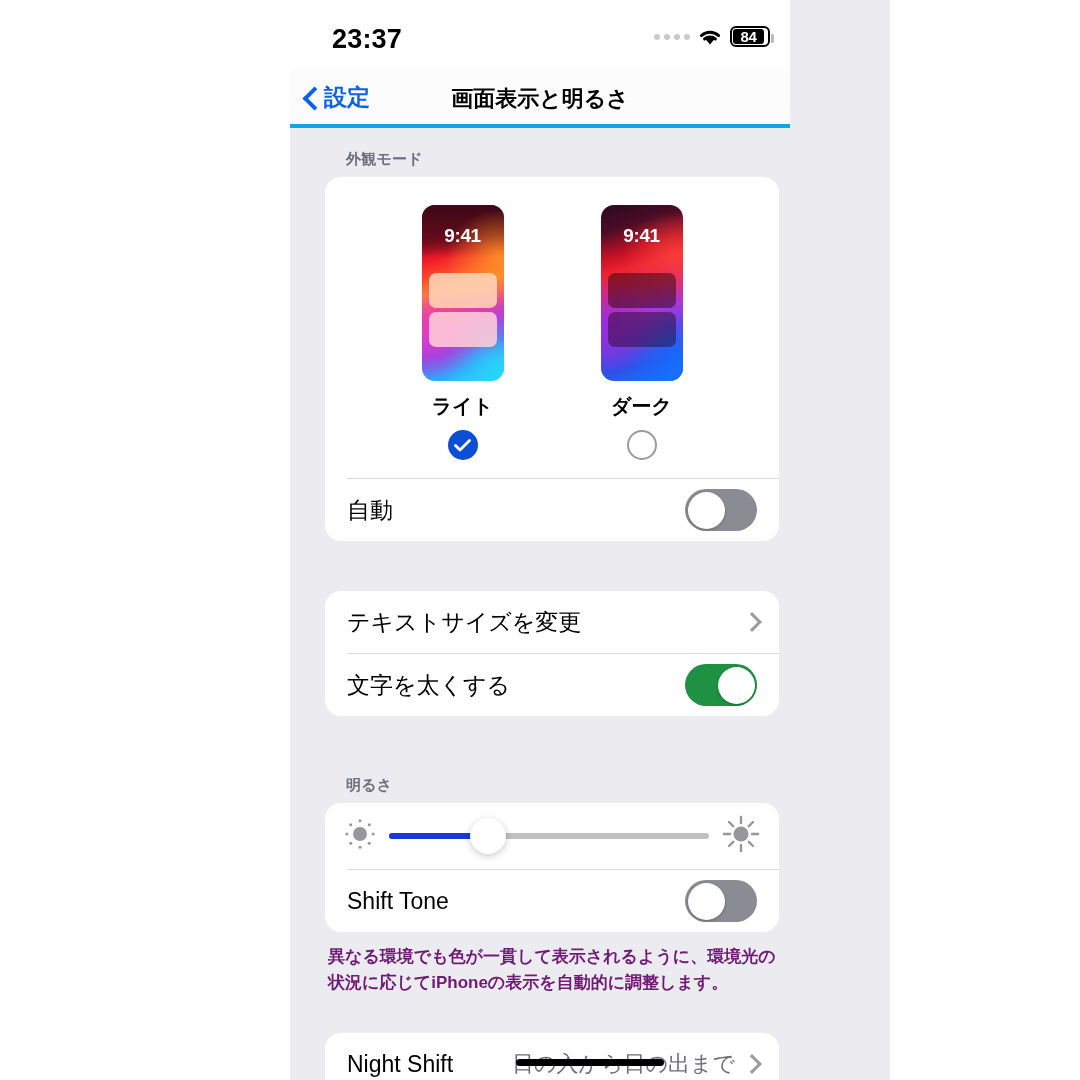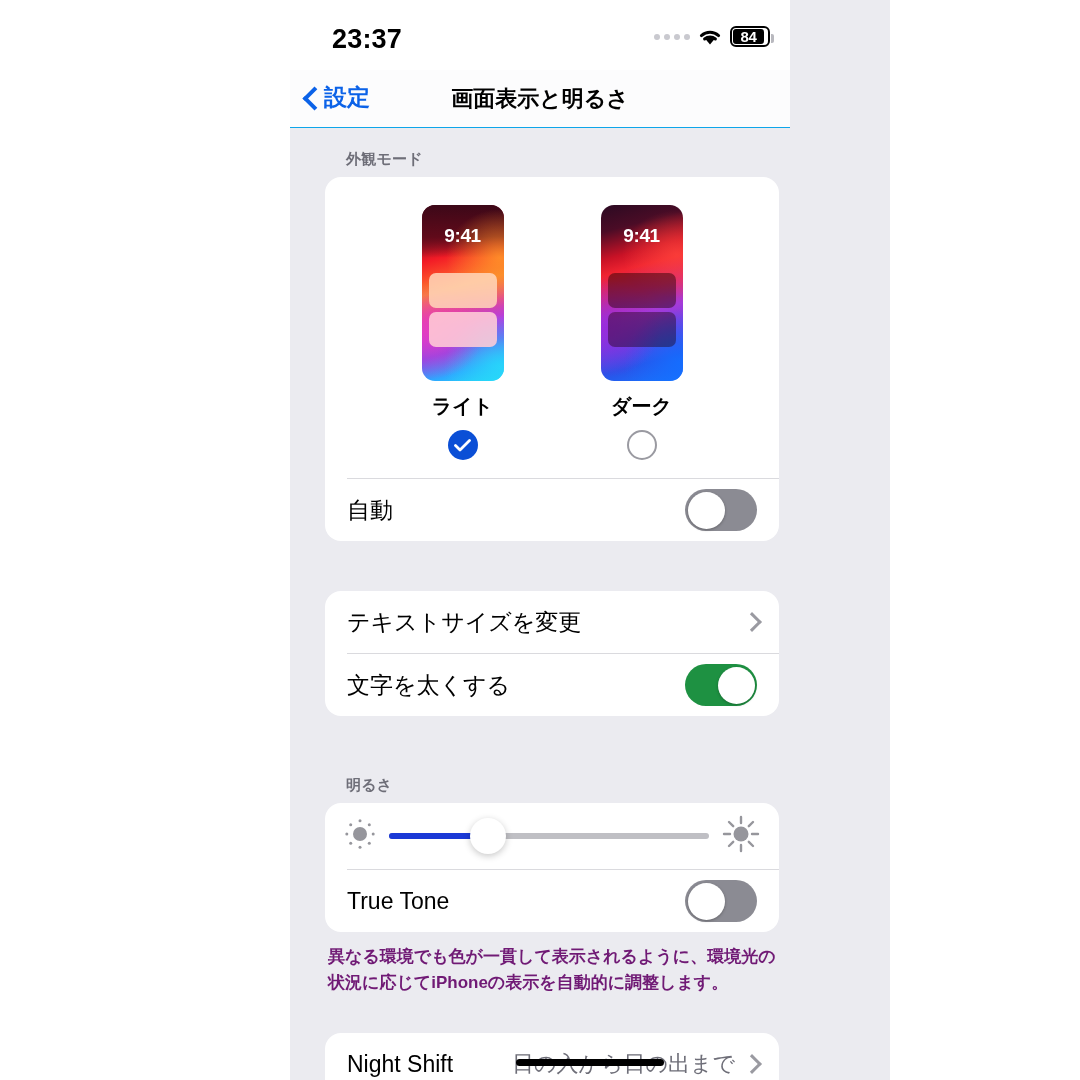--- a/index.html
+++ b/index.html
@@ -46,21 +46,21 @@
   }
   .sb-batt .pct {
     position:relative; z-index:2; font-size:15px; font-weight:bold;
     color:#fff; letter-spacing:-0.3px; margin-left:-3px;
   }
 
   
   .navbar {
     position:absolute; left:0; top:70px; width:500px; height:58px;
     background:#FCFCFD;
-    border-bottom:1px solid #0ea5e9;
+    border-bottom:4px solid #0ea5e9;
   }
   .nav-back {
     position:absolute; left:14px; top:12px;
     display:flex; align-items:center; gap:6px;
     color:#0B62E8; cursor:pointer;
   }
   .chev-back {
     width:14px; height:24px; position:relative; display:block;
   }
   .chev-back::before {
@@ -323,21 +323,21 @@
               <line x1="8" y1="8" x2="12.2" y2="12.2"></line>
                 <line x1="27.8" y1="27.8" x2="32" y2="32"></line>
               <line x1="32" y1="8" x2="27.8" y2="12.2"></line>
                 <line x1="12.2" y1="27.8" x2="8" y2="32"></line>
             </g>
           </svg>
         </span>
       </div>
       <div class="sep"></div>
       <div class="row">
-        <span class="row-label">True Tone</span>
+        <span class="row-label">Shift Tone</span>
         <span class="toggle off">
             <span class="knob"></span>
           </span>
       </div>
     </div>
 
     <div class="footer-text">異なる環境でも色が一貫して表示されるように、環境光の状況に応じてiPhoneの表示を自動的に調整します。</div>
 
     <div class="gap-md"></div>
 

